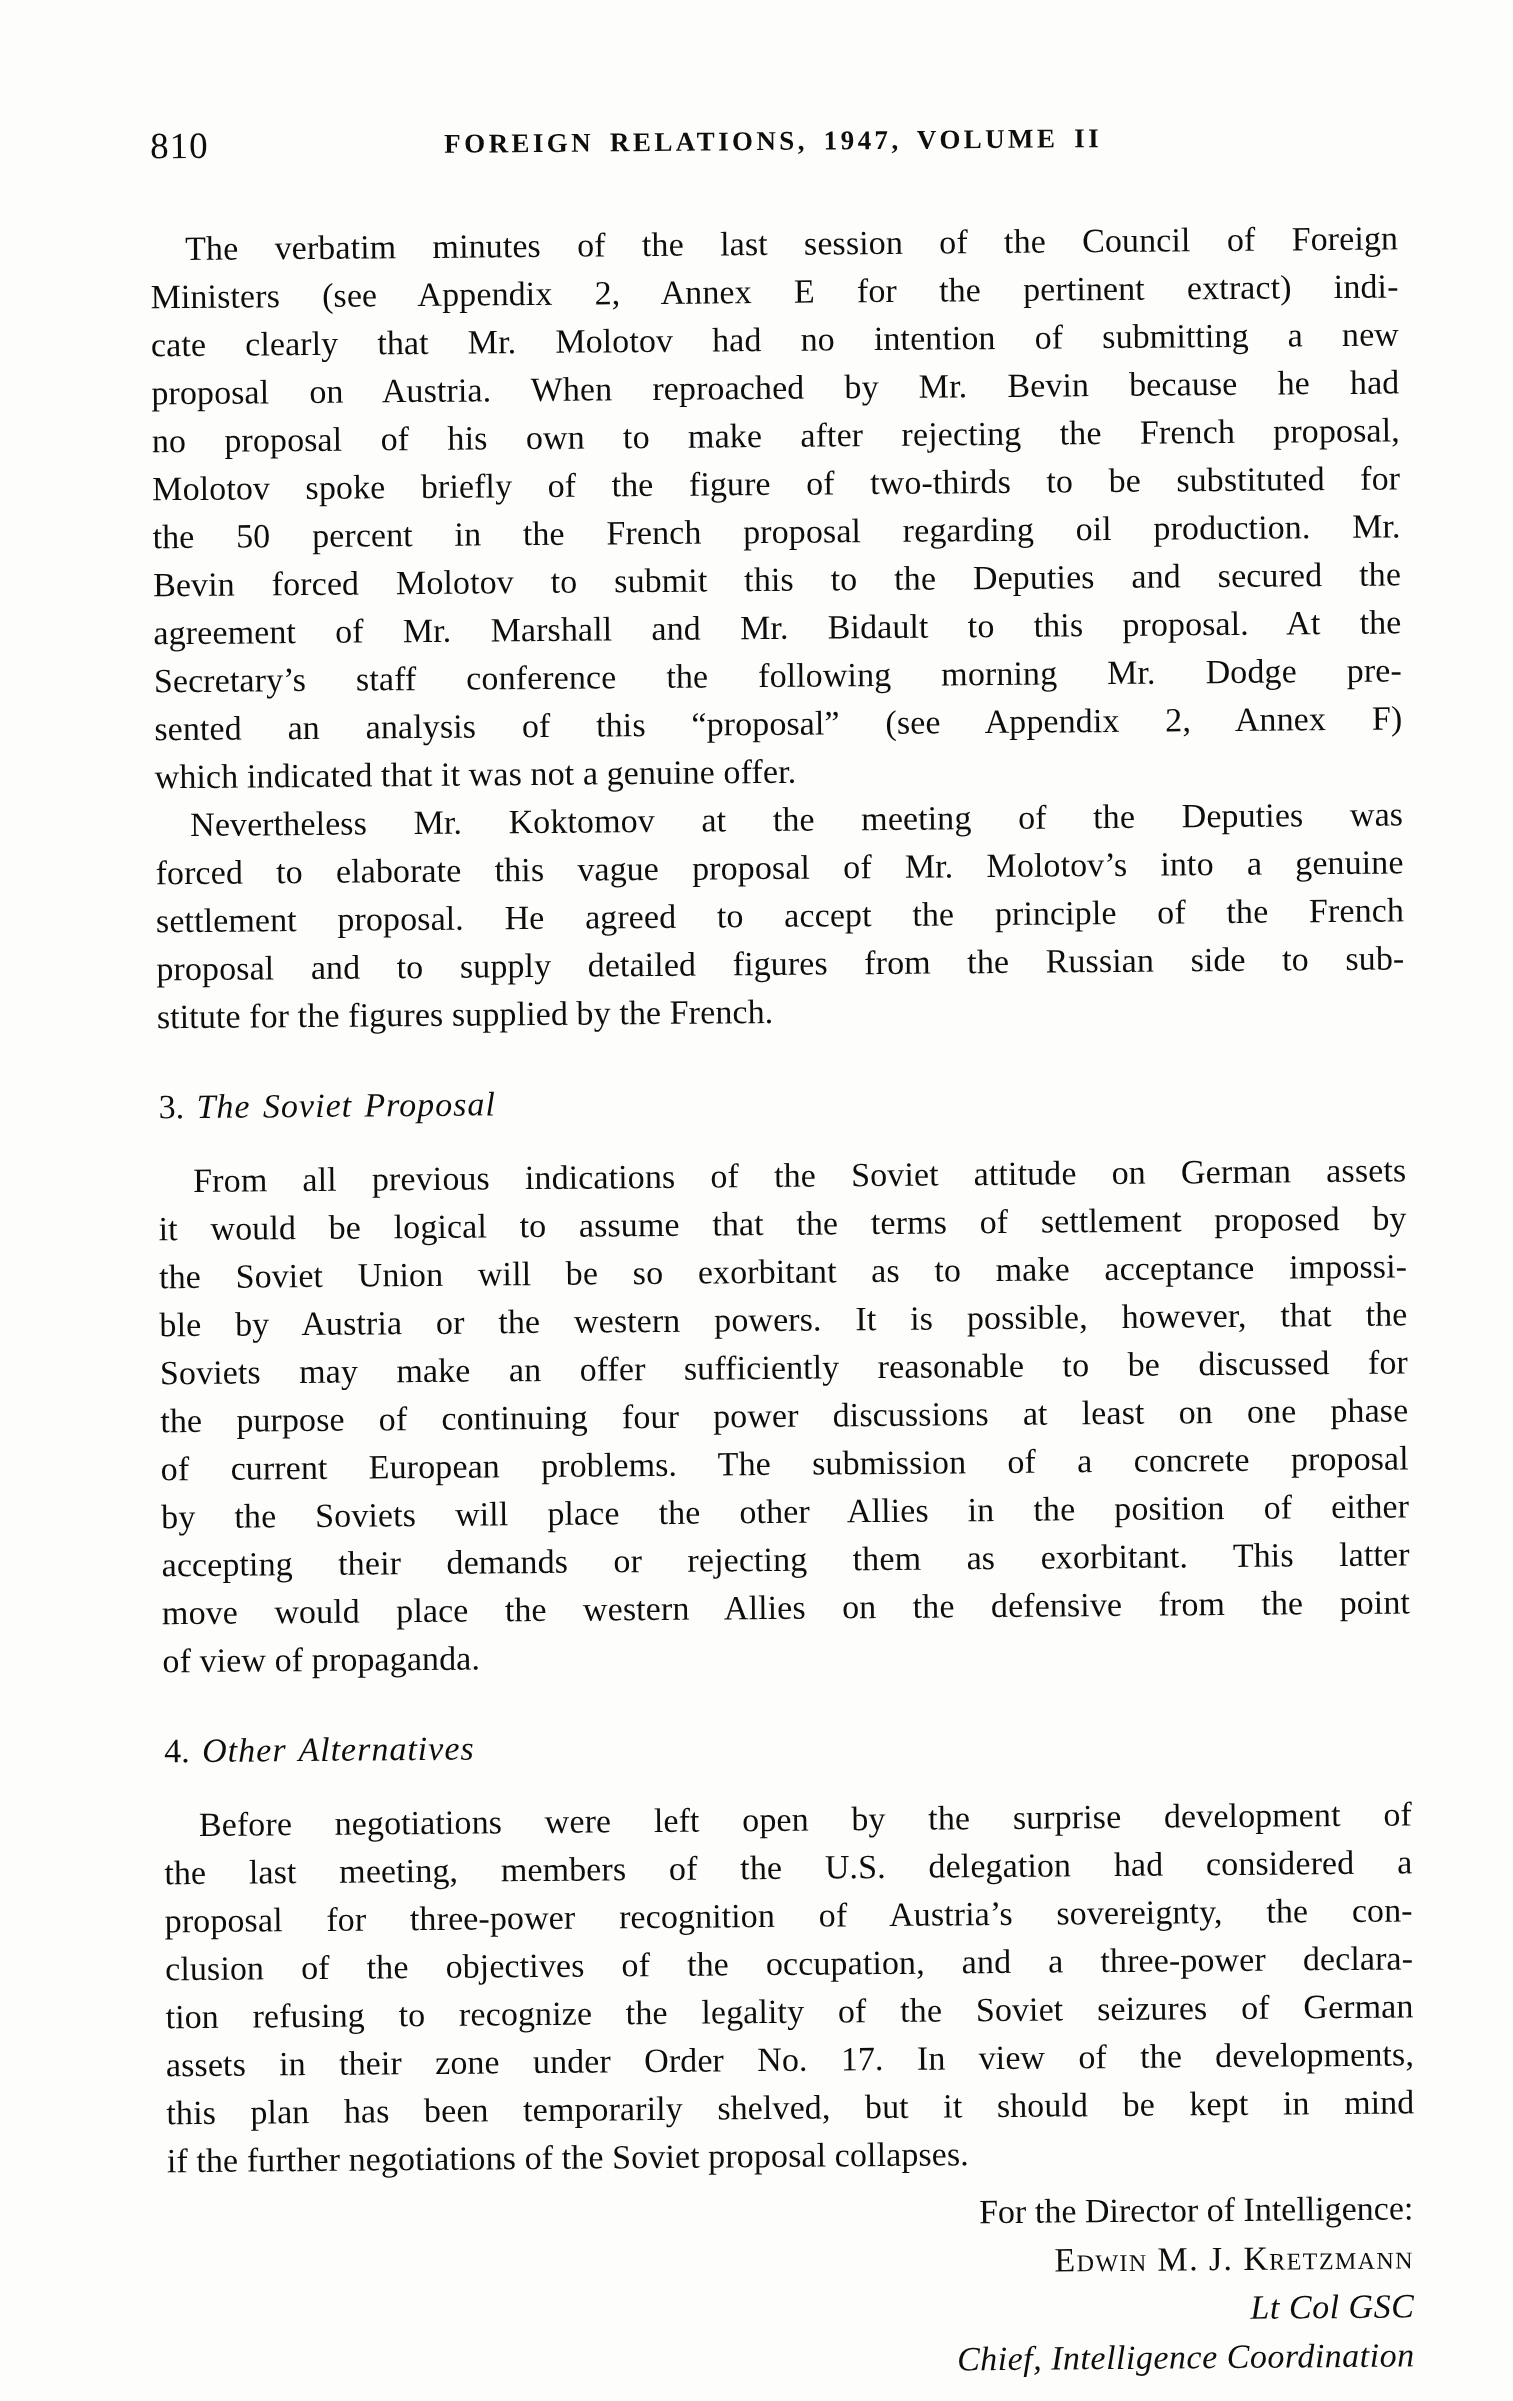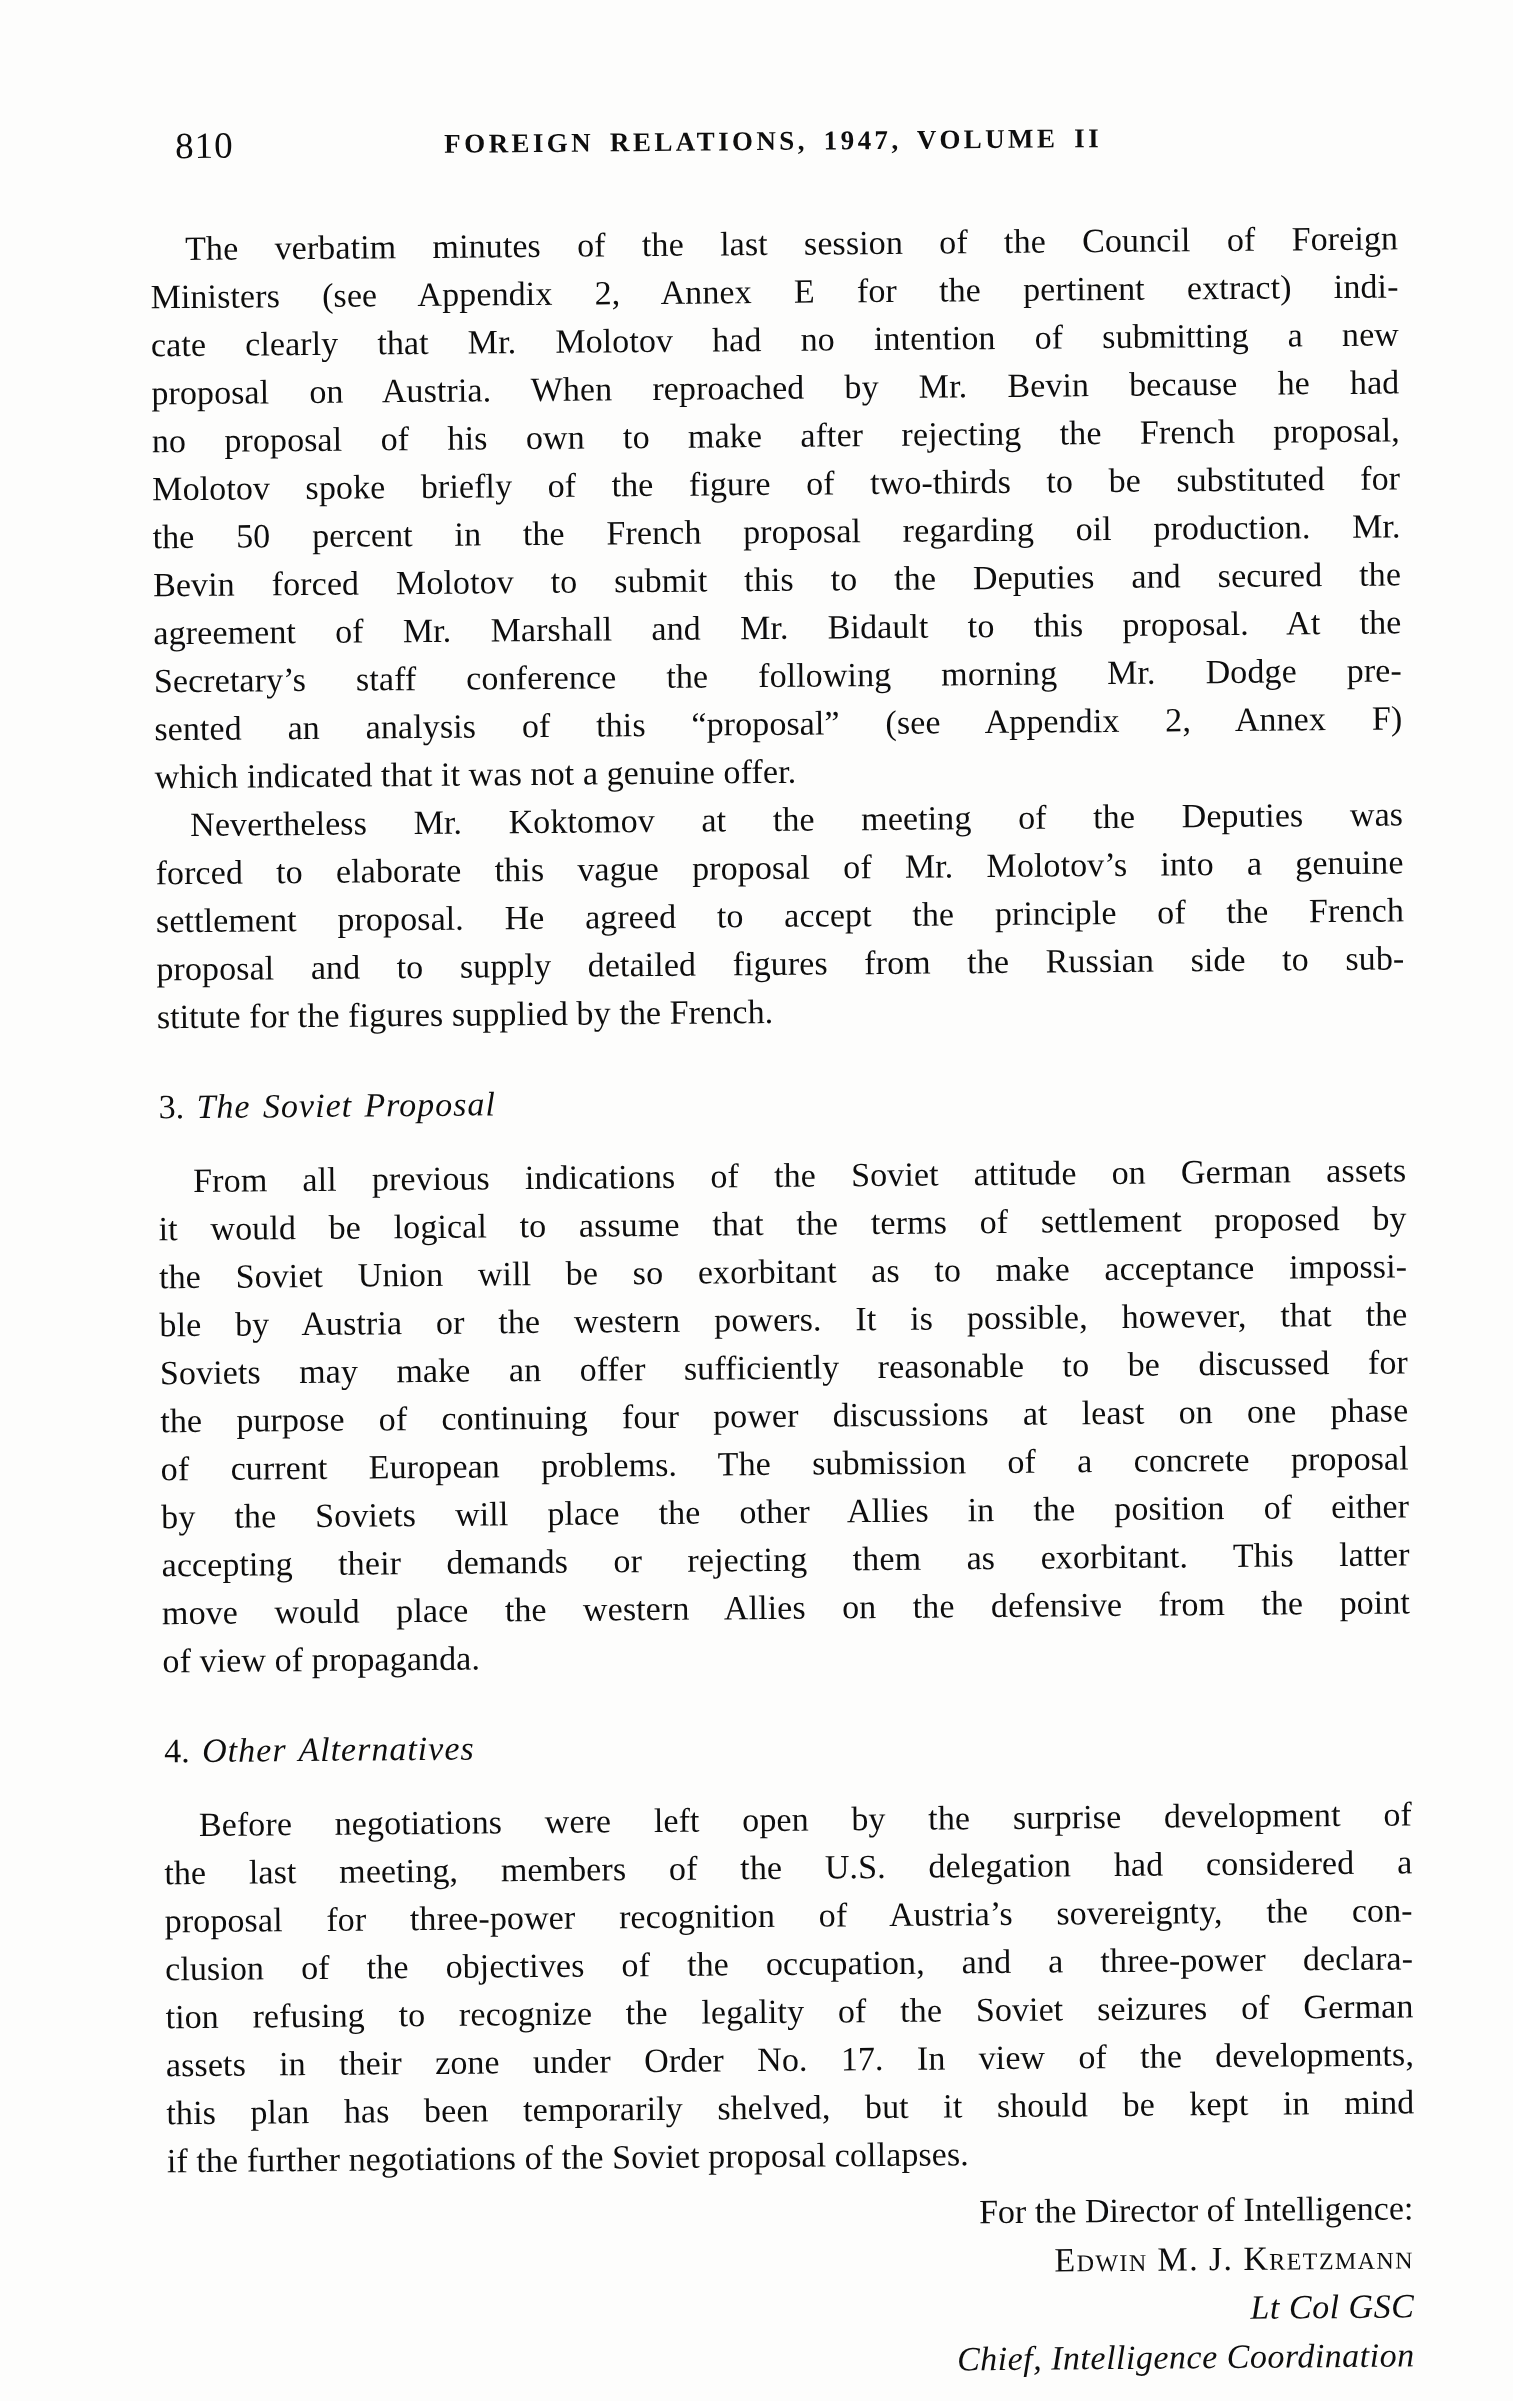--- a/index.html
+++ b/index.html
@@ -21,21 +21,21 @@
     left:149px;
     top:119px;
     width:1248px;
     transform:rotate(-0.5deg);
     transform-origin:40% 0;
   }
   
   .running-head{position:relative;height:46px;margin-bottom:56px;}
   .pageno{
     position:absolute;left:1px;top:0;
-    font-size:37px;line-height:46px;letter-spacing:1px;margin-left:25px;
+    font-size:37px;line-height:46px;letter-spacing:1px;
   }
   .rtitle{
     display:block;text-align:center;
     font-size:27px;line-height:46px;
     font-weight:bold;letter-spacing:3.4px;word-spacing:5.8px;
   }
   
   .para{font-size:34px;line-height:48px;margin:0;}
   .para .line{
     height:48px;

